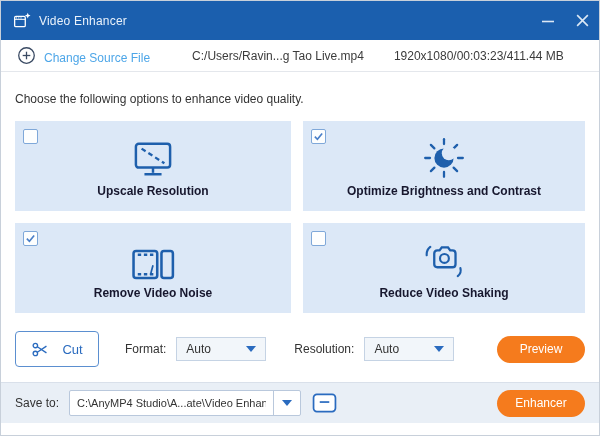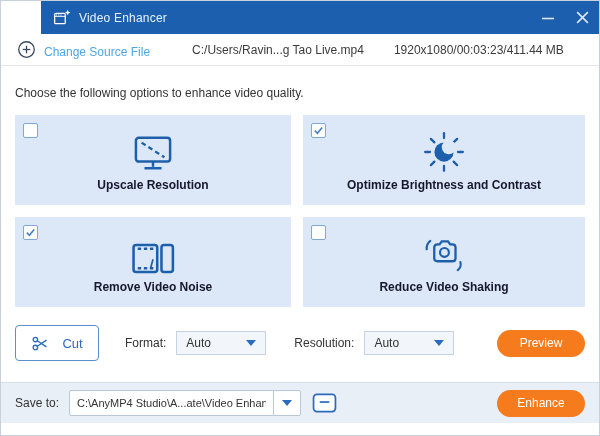--- a/index.html
+++ b/index.html
@@ -3,22 +3,22 @@
 <meta charset="utf-8">
 <style>
   * { box-sizing: border-box; margin: 0; padding: 0; }
   html,body { width: 600px; height: 436px; }
   body { font-family: "Liberation Sans", sans-serif; background: #fff; }
 
   .window { position: relative; width: 600px; height: 436px; background: #fff;
             border: 1px solid #c8d0da; overflow: hidden; }
 
   
-  .titlebar { height: 33px; background: #1b5fae; display: flex; align-items: center;
-              padding: 0 0 0 12px; margin-left: 40px; }
+  .titlebar { height: 39px; background: #1b5fae; display: flex; align-items: center;
+              padding: 0 0 0 12px; }
   .titlebar .app-icon { display: flex; align-items: center; margin-right: 8px; }
   .titlebar .title { color: #eaf2fb; font-size: 12px; letter-spacing: .2px; }
   .titlebar .spacer { flex: 1; }
   .win-btn { width: 34px; height: 33px; display: flex; align-items: center;
              justify-content: center; cursor: pointer; }
   .win-btn svg { display: block; }
 
   
   .source-bar { height: 32px; display: flex; align-items: center; background: #fff;
                 border-bottom: 1px solid #e4e7ec; padding: 0 16px; }
@@ -242,16 +242,16 @@
       </span>
     </div>
     <button class="folder-btn">
       <span style="display:flex;">
         <svg viewBox="0 0 26 21" width="25" height="20">
           <rect x="1.5" y="1.5" width="23" height="18" rx="3.5" fill="#fff" stroke="#2a6bbf" stroke-width="1.8"></rect>
           <line x1="8" y1="9.5" x2="18" y2="9.5" stroke="#2a6bbf" stroke-width="1.8"></line>
         </svg>
       </span>
     </button>
-    <button class="pill-btn enhance-btn">Enhance</button>
+    <button class="pill-btn enhance-btn">Enhancer</button>
   </div>
 
 </div>
 
 </body></html>

